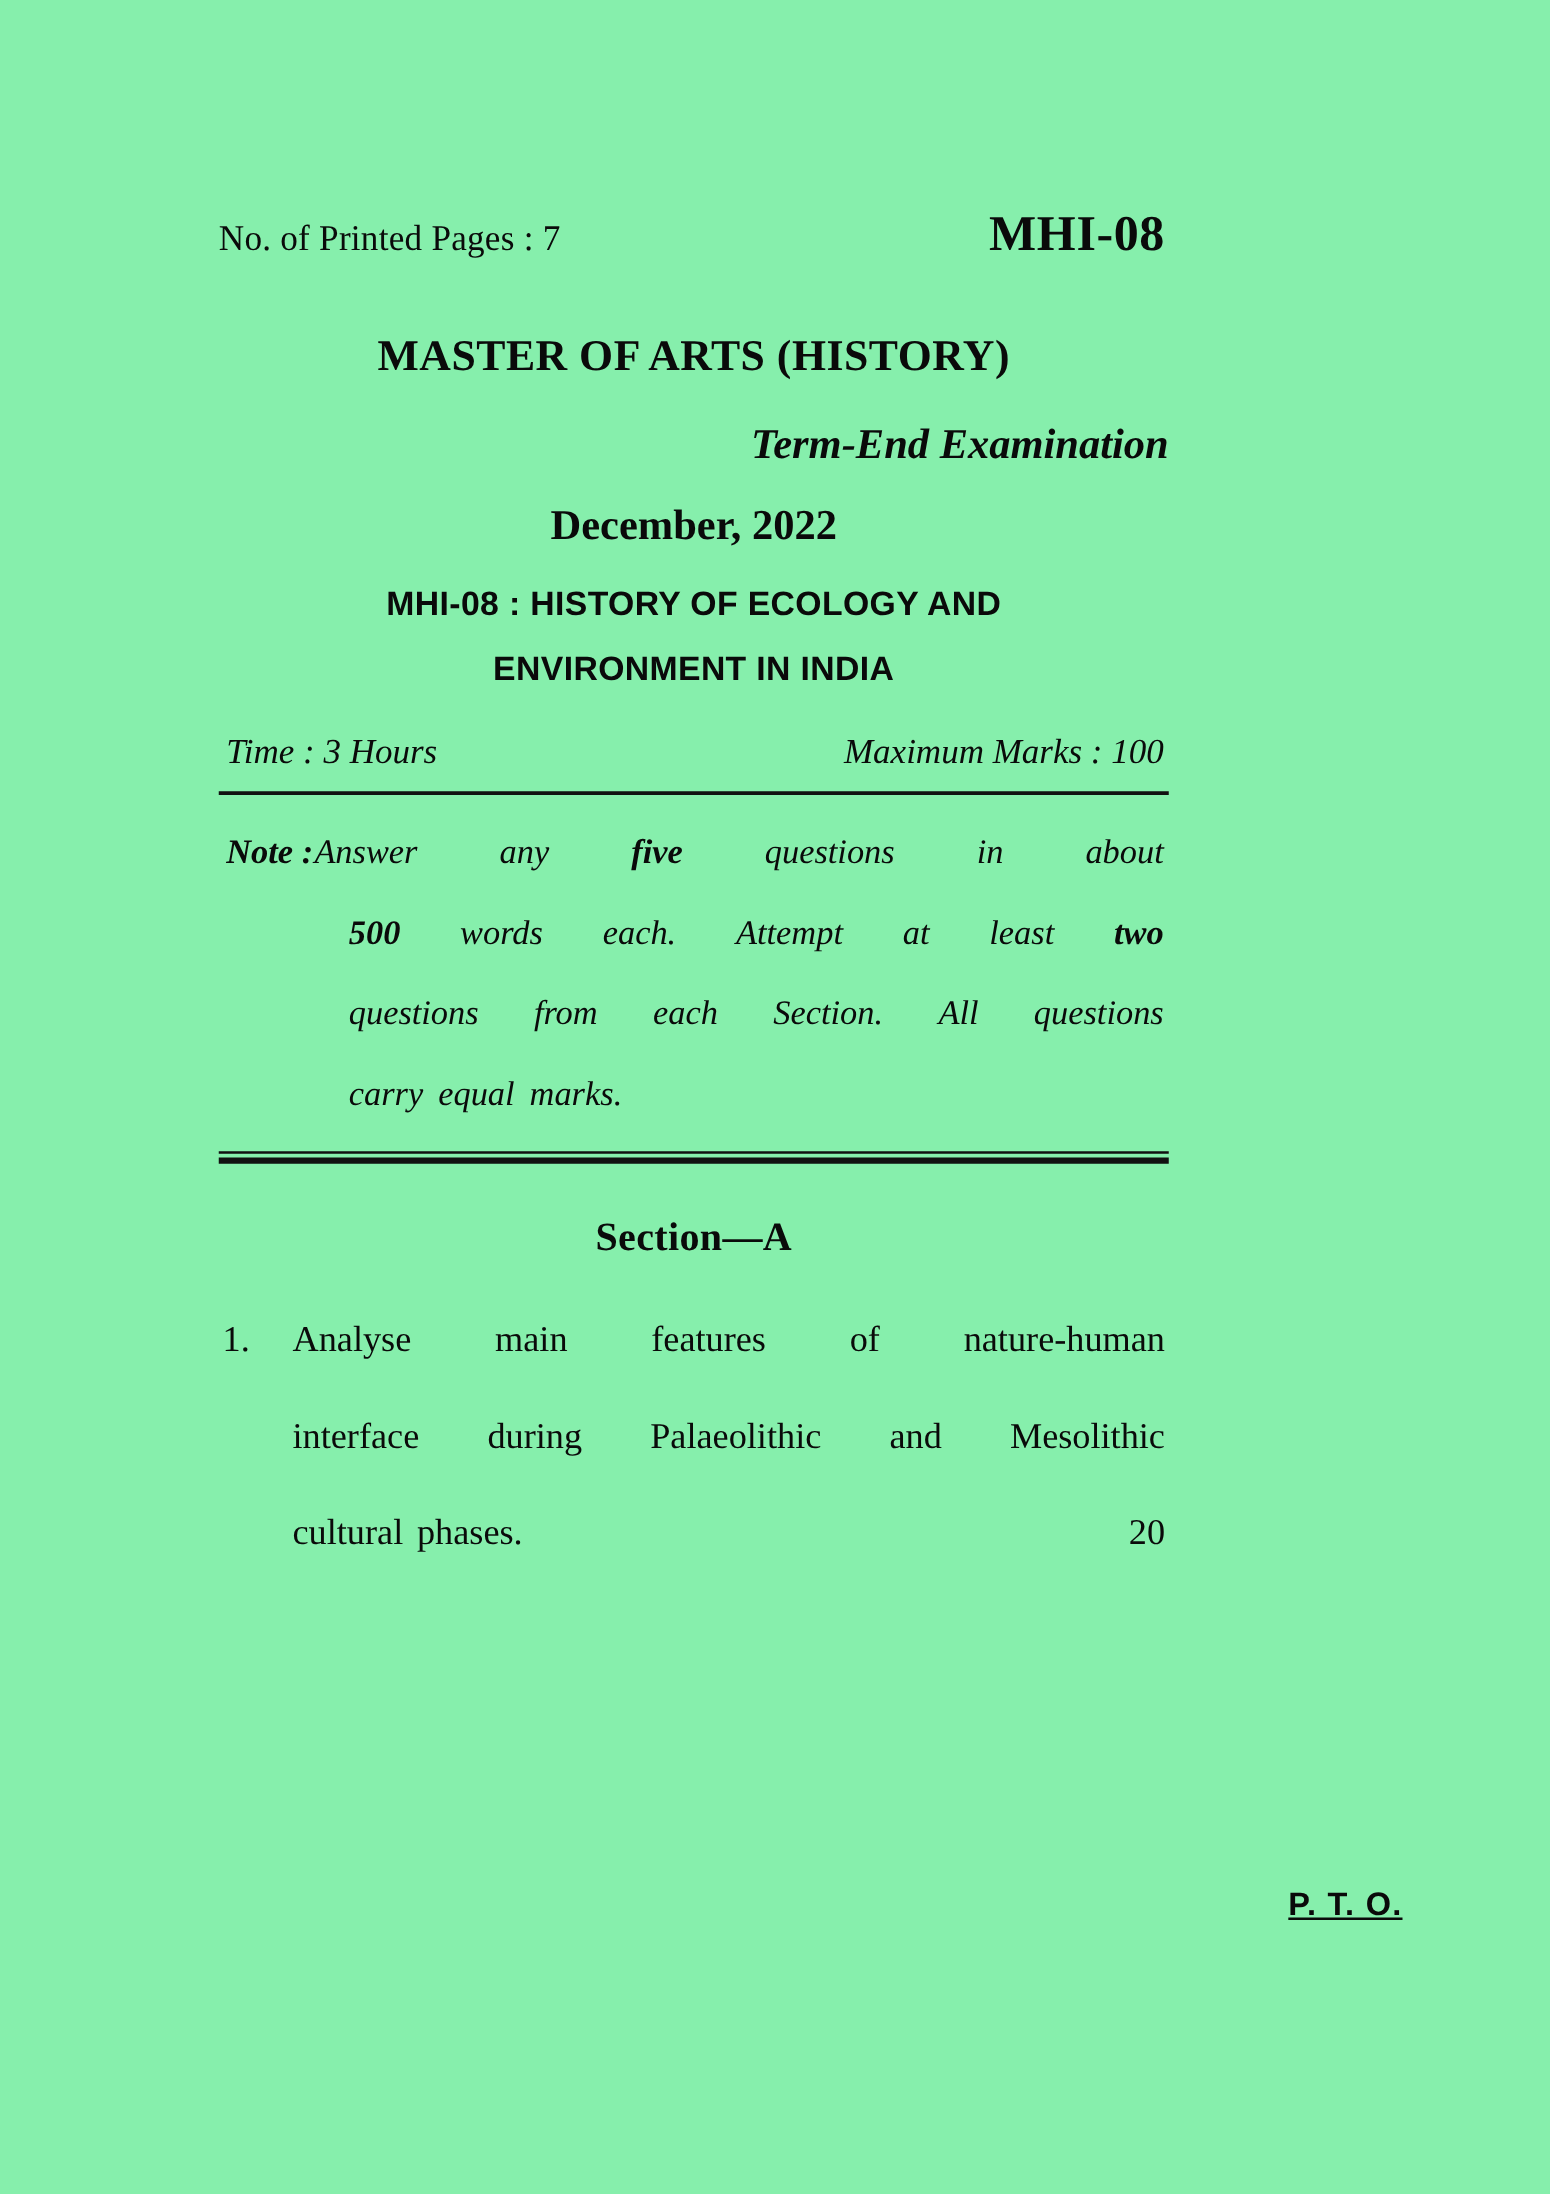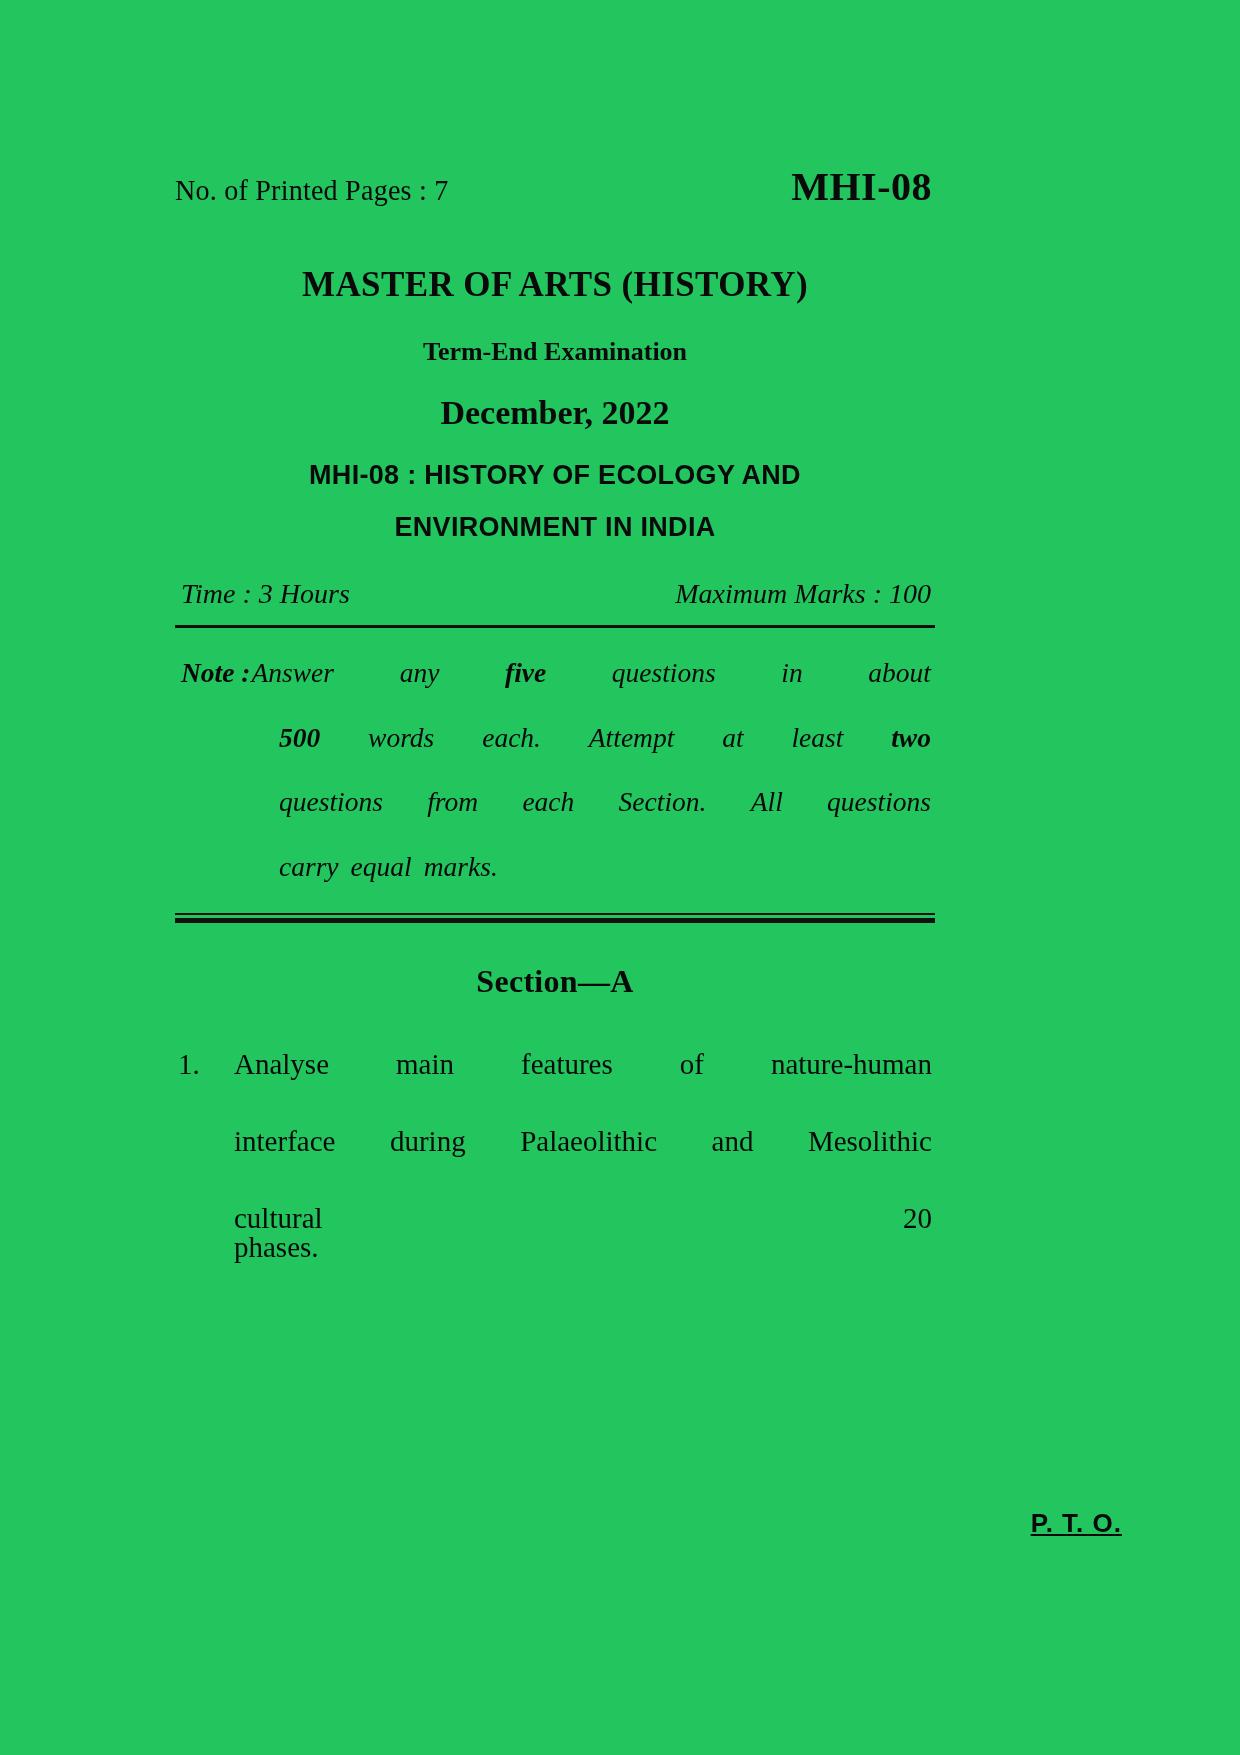--- a/index.html
+++ b/index.html
@@ -13,21 +13,21 @@
     font-family: "Liberation Serif", "DejaVu Serif", serif;
     color: #0a0a0a;
     position: relative;
     overflow: hidden;
   }
   .page {
     position: absolute;
     left: 0; top: 0;
     width: 1240px;
     height: 1755px;
-    background: #22c55e;
+    background: #86efac;
   }
   .content {
     position: absolute;
     left: 175px;
     top: 0;
     width: 760px;
   }
 
   
   .header-row {
@@ -62,25 +62,26 @@
     line-height: 1.0;
   }
   .prog-sub {
     text-align: center;
     font-weight: bold;
     font-size: 35px;
     margin-top: 36px;
     line-height: 1.0;
   }
   .exam-line {
-    text-align: center;
-    font-weight: bold;
-    font-size: 26px;
+    text-align: right;
+    font-weight: bold;
+    font-size: 34px;
     margin-top: 37px;
     line-height: 1.0;
+    font-style: italic;
   }
   .exam-date {
     text-align: center;
     font-weight: bold;
     font-size: 34px;
     margin-top: 31px;
     line-height: 1.0;
   }
 
   
@@ -191,21 +192,21 @@
   .q-line {
     display: flex;
     justify-content: space-between;
     margin-bottom: 48px;
     padding-right: 3px;
   }
   .q-line.last {
     justify-content: space-between;
     margin-bottom: 0;
   }
-  .q-line.last .q-words { display: flex; flex-direction: column; }
+  .q-line.last .q-words { display: flex; }
   .q-line.last .q-words span { margin-right: 11px; }
   .q-marks {
     font-size: 29px;
   }
 
   
   .pto {
     position: absolute;
     right: 118px;
     top: 1508px;

